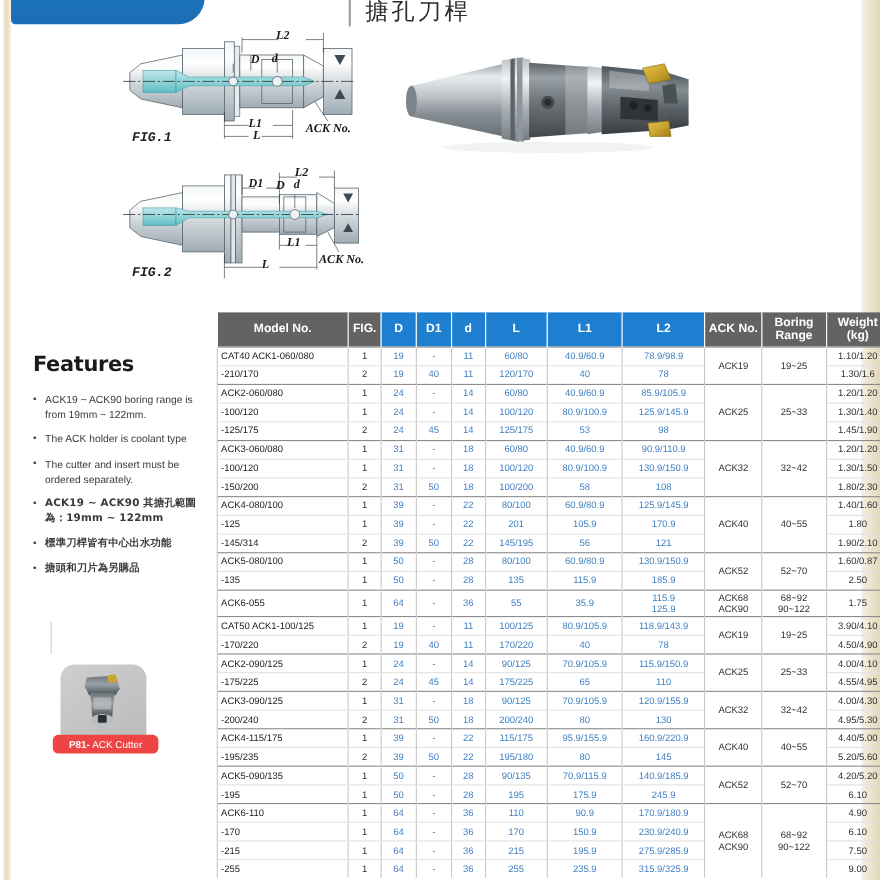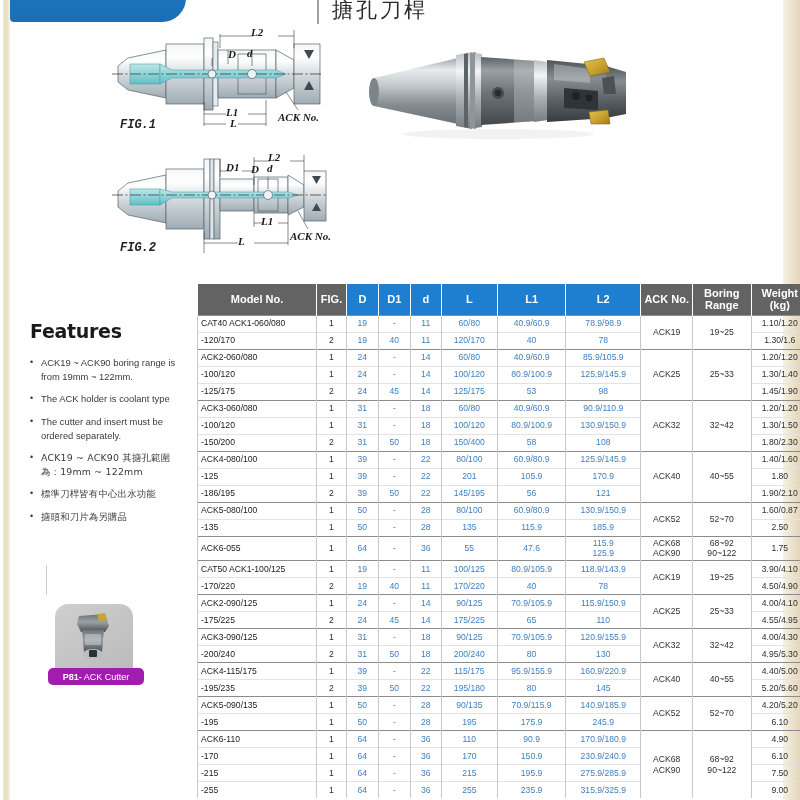--- a/index.html
+++ b/index.html
@@ -38,29 +38,29 @@
   #product-photo{position:absolute;left:358px;top:28px;width:340px;height:150px;}
 
   
   #features{position:absolute;left:30px;top:280px;width:150px;margin-top:40px;}
   #features-title{font-size:19px;font-weight:bold;color:#1a1a1a;letter-spacing:-.3px;
     font-family:"DejaVu Sans",sans-serif;margin:0 0 14px 0;}
   .feature-item{display:flex;font-size:9.4px;color:#3a3a3a;line-height:1.45;
     margin-bottom:9px;}
   .feature-bullet{flex:0 0 11px;font-size:9px;line-height:1.45;color:#3a3a3a;}
   .feature-text{flex:1;}
-  .feature-text.cjk{font-family:"DejaVu Sans",sans-serif;letter-spacing:.2px;}
+  .feature-text.cjk{font-family:"DejaVu Sans",sans-serif;letter-spacing:.2px;font-weight:bold;}
   #features-rule{position:absolute;left:46px;top:565px;width:1px;height:30px;background:#cfcfcf;}
 
   
   #p81-badge{position:absolute;left:55px;top:604px;width:78px;height:78px;
     border-radius:13px;background:linear-gradient(145deg,#cfcfcf,#b9b9b9);}
   #p81-badge .cutter-art{position:absolute;left:16px;top:8px;width:46px;height:48px;}
   #p81-caption{position:absolute;left:48px;top:668px;width:96px;height:17px;
-    border-radius:5px;background:#a21caf;color:#fff;font-size:9px;
+    border-radius:5px;background:#ef4444;color:#fff;font-size:9px;
     display:flex;align-items:center;justify-content:center;white-space:nowrap;}
   #p81-caption b{font-weight:bold;margin-right:2px;}
 
   
   #spec-table{position:absolute;left:197px;top:284px;width:612px;
     border-collapse:collapse;table-layout:fixed;}
   #spec-table th{font-size:11px;font-weight:bold;color:#ffffff;padding:3px 1px;
     line-height:1.12;text-align:center;vertical-align:middle;
     border-left:1px solid #ffffff;border-right:1px solid #ffffff;}
   #spec-table th.g{background:#636363;}
@@ -373,21 +373,21 @@
         <td class="num">-</td>
         <td class="num">11</td>
         <td class="num">60/80</td>
         <td class="num">40.9/60.9</td>
         <td class="num">78.9/98.9</td>
         <td class="span" rowspan="2">ACK19</td>
         <td class="span" rowspan="2">19~25</td>
         <td>1.10/1.20</td>
       </tr>
       <tr class="sub">
-        <td class="model">-120/170</td>
+        <td class="model">-210/170</td>
         <td>2</td>
         <td class="num">19</td>
         <td class="num">40</td>
         <td class="num">11</td>
         <td class="num">120/170</td>
         <td class="num">40</td>
         <td class="num">78</td>
         <td>1.30/1.6</td>
       </tr>
       <tr class="grp-top">
@@ -448,21 +448,21 @@
         <td class="num">80.9/100.9</td>
         <td class="num">130.9/150.9</td>
         <td>1.30/1.50</td>
       </tr>
       <tr class="sub">
         <td class="model">-150/200</td>
         <td>2</td>
         <td class="num">31</td>
         <td class="num">50</td>
         <td class="num">18</td>
-        <td class="num">150/400</td>
+        <td class="num">100/200</td>
         <td class="num">58</td>
         <td class="num">108</td>
         <td>1.80/2.30</td>
       </tr>
       <tr class="grp-top">
         <td class="model">ACK4-080/100</td>
         <td>1</td>
         <td class="num">39</td>
         <td class="num">-</td>
         <td class="num">22</td>
@@ -478,21 +478,21 @@
         <td>1</td>
         <td class="num">39</td>
         <td class="num">-</td>
         <td class="num">22</td>
         <td class="num">201</td>
         <td class="num">105.9</td>
         <td class="num">170.9</td>
         <td>1.80</td>
       </tr>
       <tr class="sub">
-        <td class="model">-186/195</td>
+        <td class="model">-145/314</td>
         <td>2</td>
         <td class="num">39</td>
         <td class="num">50</td>
         <td class="num">22</td>
         <td class="num">145/195</td>
         <td class="num">56</td>
         <td class="num">121</td>
         <td>1.90/2.10</td>
       </tr>
       <tr class="grp-top">
@@ -519,21 +519,21 @@
         <td class="num">185.9</td>
         <td>2.50</td>
       </tr>
       <tr class="grp-top">
         <td class="model">ACK6-055</td>
         <td>1</td>
         <td class="num">64</td>
         <td class="num">-</td>
         <td class="num">36</td>
         <td class="num">55</td>
-        <td class="num">47.6</td>
+        <td class="num">35.9</td>
         <td class="num twoline">115.9<br>125.9</td>
         <td class="span twoline">ACK68<br>ACK90</td>
         <td class="span twoline">68~92<br>90~122</td>
         <td>1.75</td>
       </tr>
       <tr class="grp-top">
         <td class="model">CAT50 ACK1-100/125</td>
         <td>1</td>
         <td class="num">19</td>
         <td class="num">-</td>

